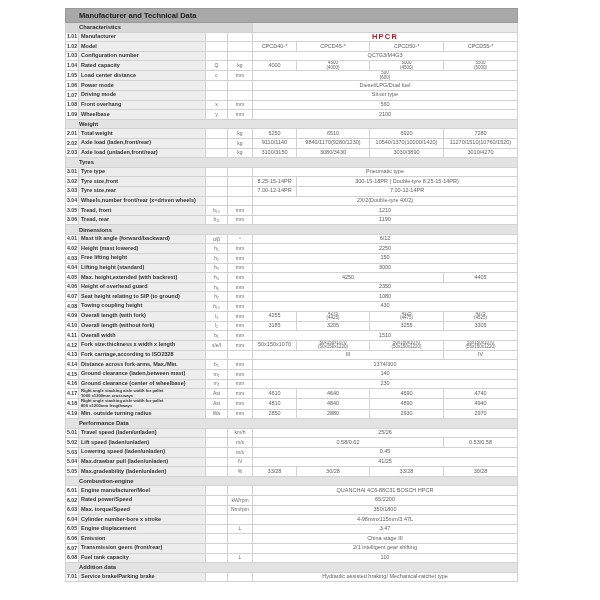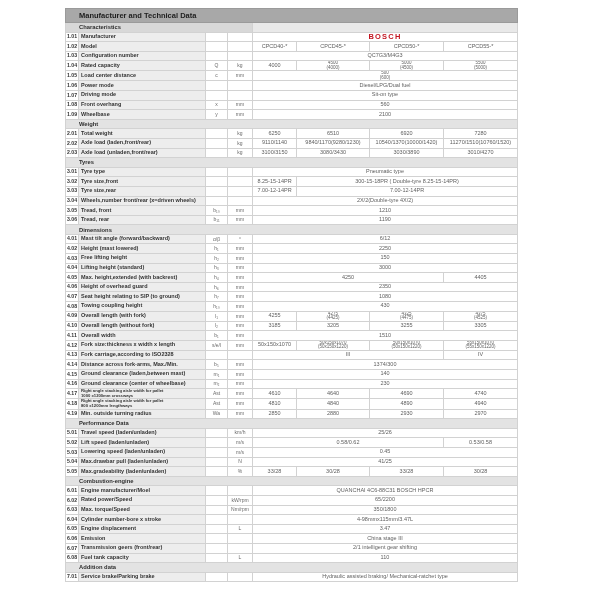--- a/index.html
+++ b/index.html
@@ -47,21 +47,21 @@
     </thead>
     <tbody id="tbody">
         <tr>
           <td class="no">1.01</td>
           <td class="lbl">
             <div>Manufacturer</div>
           </td>
           <td class="sym"></td>
           <td class="unit"></td>
           <td class="val logo" colspan="4">
-            <div class="" style="color: rgb(195, 22, 34);">BOSCH</div>
+            <div class="" style="color: rgb(195, 22, 34);">HPCR</div>
           </td>
         </tr>
         <tr>
           <td class="no">1.02</td>
           <td class="lbl">
             <div>Model</div>
           </td>
           <td class="sym"></td>
           <td class="unit"></td>
           <td class="val" colspan="1">

